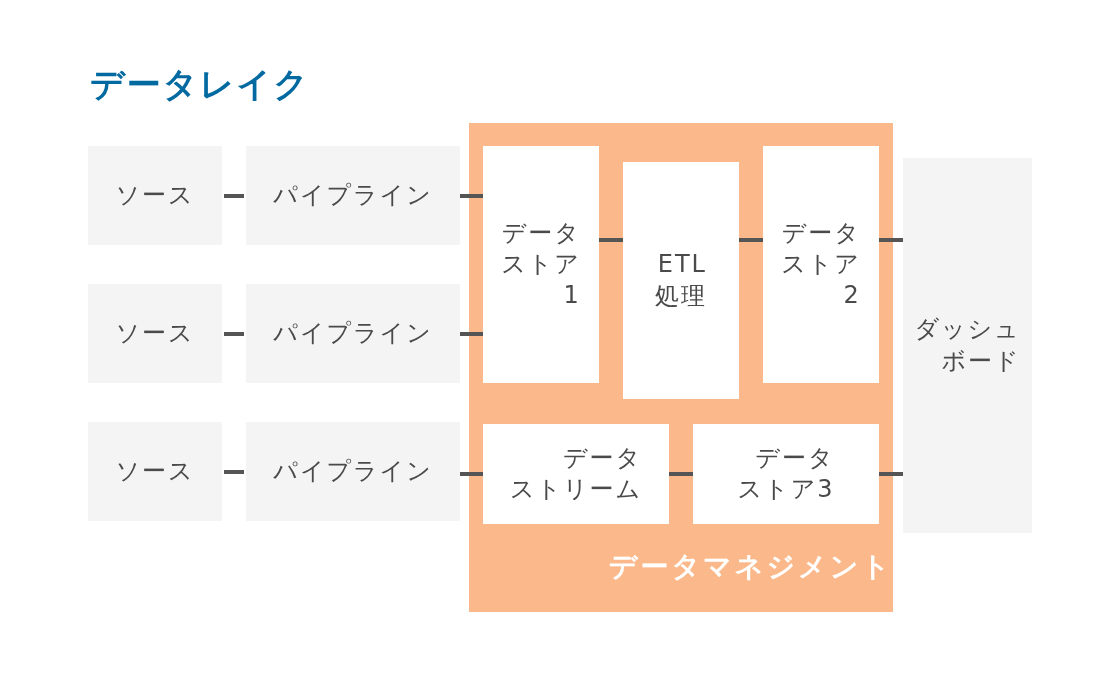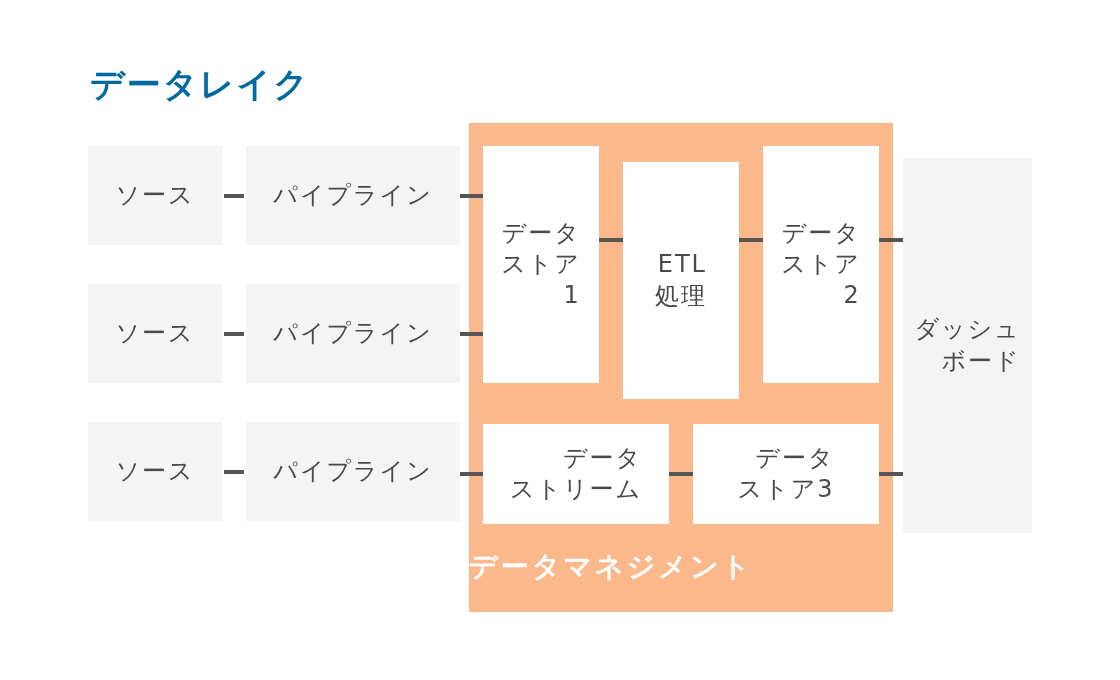--- a/index.html
+++ b/index.html
@@ -5,21 +5,21 @@
   html, body { margin:0; padding:0; }
   body { width:1120px; height:680px; background:#ffffff; position:relative; overflow:hidden;
          font-family:"DejaVu Sans", "Liberation Sans", sans-serif; color:#4a4a4a; }
   .title { position:absolute; left:90px; top:62px; font-size:34px; font-weight:bold; color:#0369a1; letter-spacing:2px; }
   .box { position:absolute; display:flex; align-items:center; justify-content:center; text-align:right;
          font-size:24px; font-weight:normal; color:#4a4a4a; line-height:1.3; white-space:pre-line; letter-spacing:2px; }
   .grey { background:#f4f4f4; }
   .white { background:#ffffff; }
   .orange { position:absolute; left:469px; top:123px; width:424px; height:489px; background:#fbb98b; }
   .line { position:absolute; height:4px; background:#555555; }
-  .mgmt { position:absolute; left:469px; top:548px; width:424px; text-align:left; font-size:28px; font-weight:bold; color:#ffffff; letter-spacing:3px; }
+  .mgmt { position:absolute; left:469px; top:548px; width:424px; text-align:right; font-size:28px; font-weight:bold; color:#ffffff; letter-spacing:3px; }
 </style>
 </head>
 <body>
 
 <div class="title">データレイク</div>
 
 <div class="box grey" style="left:88px;top:146px;width:134px;height:99px;">ソース</div>
 <div class="box grey" style="left:88px;top:284px;width:134px;height:99px;">ソース</div>
 <div class="box grey" style="left:88px;top:422px;width:134px;height:99px;">ソース</div>
 

